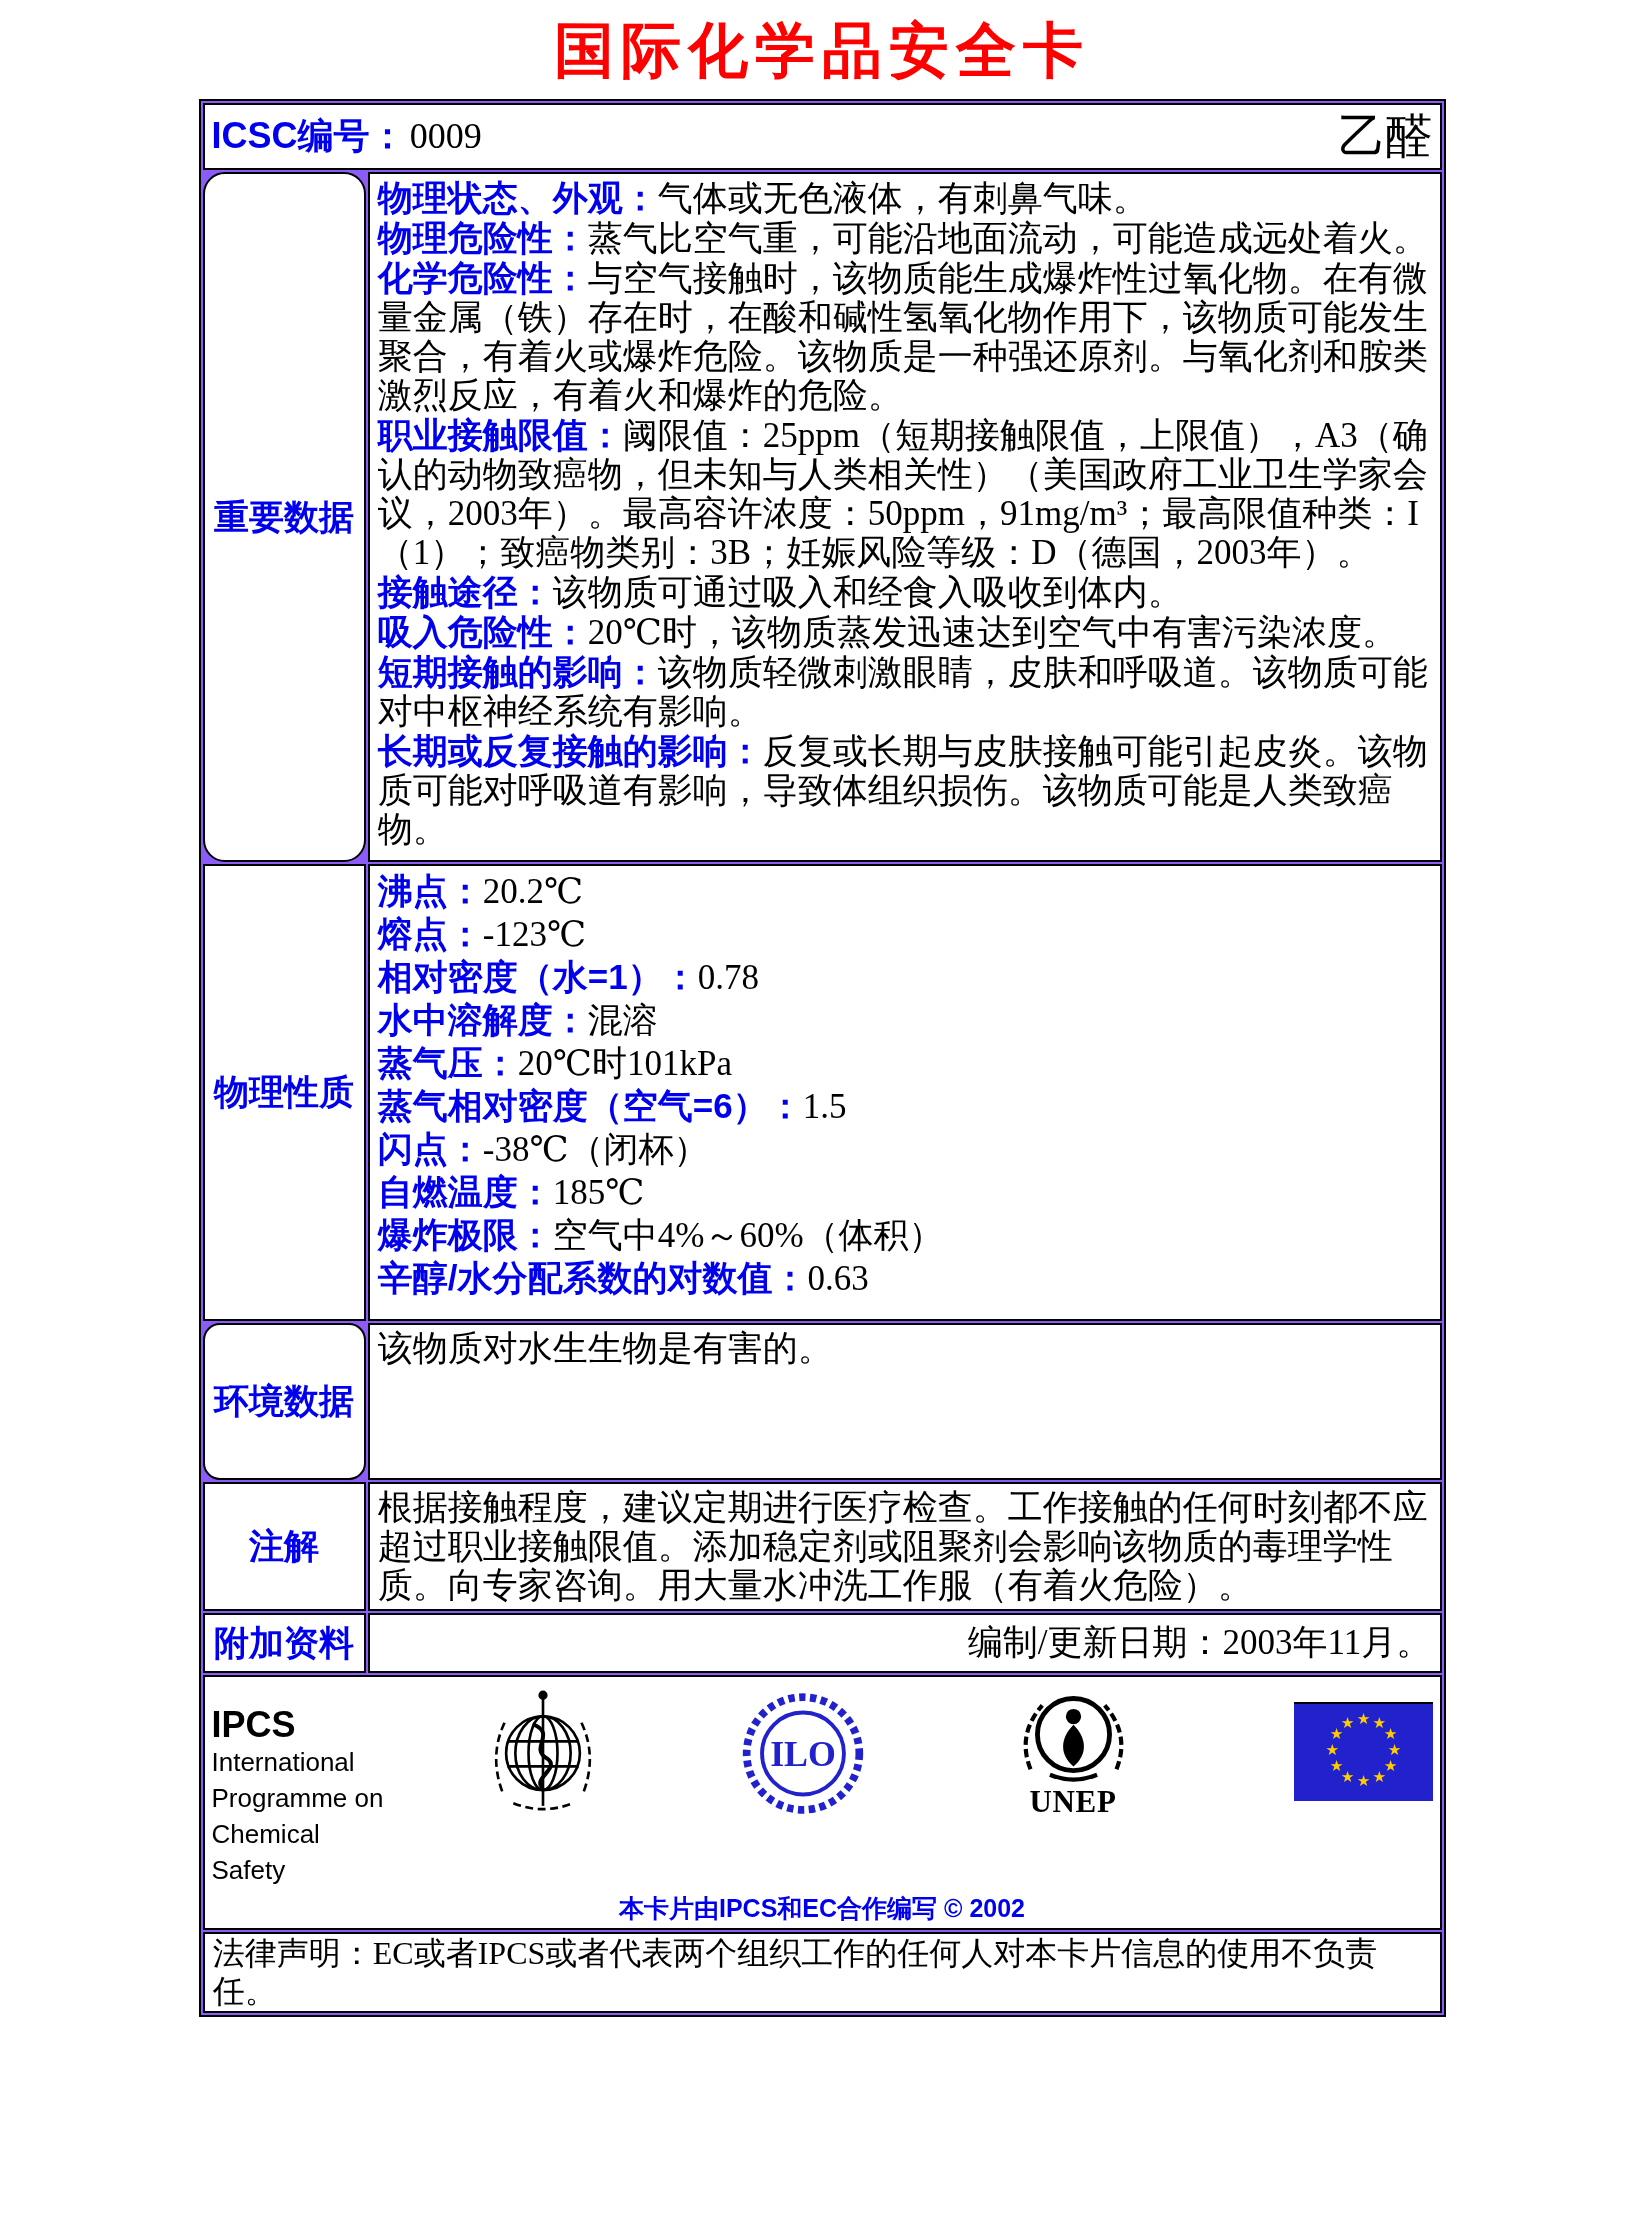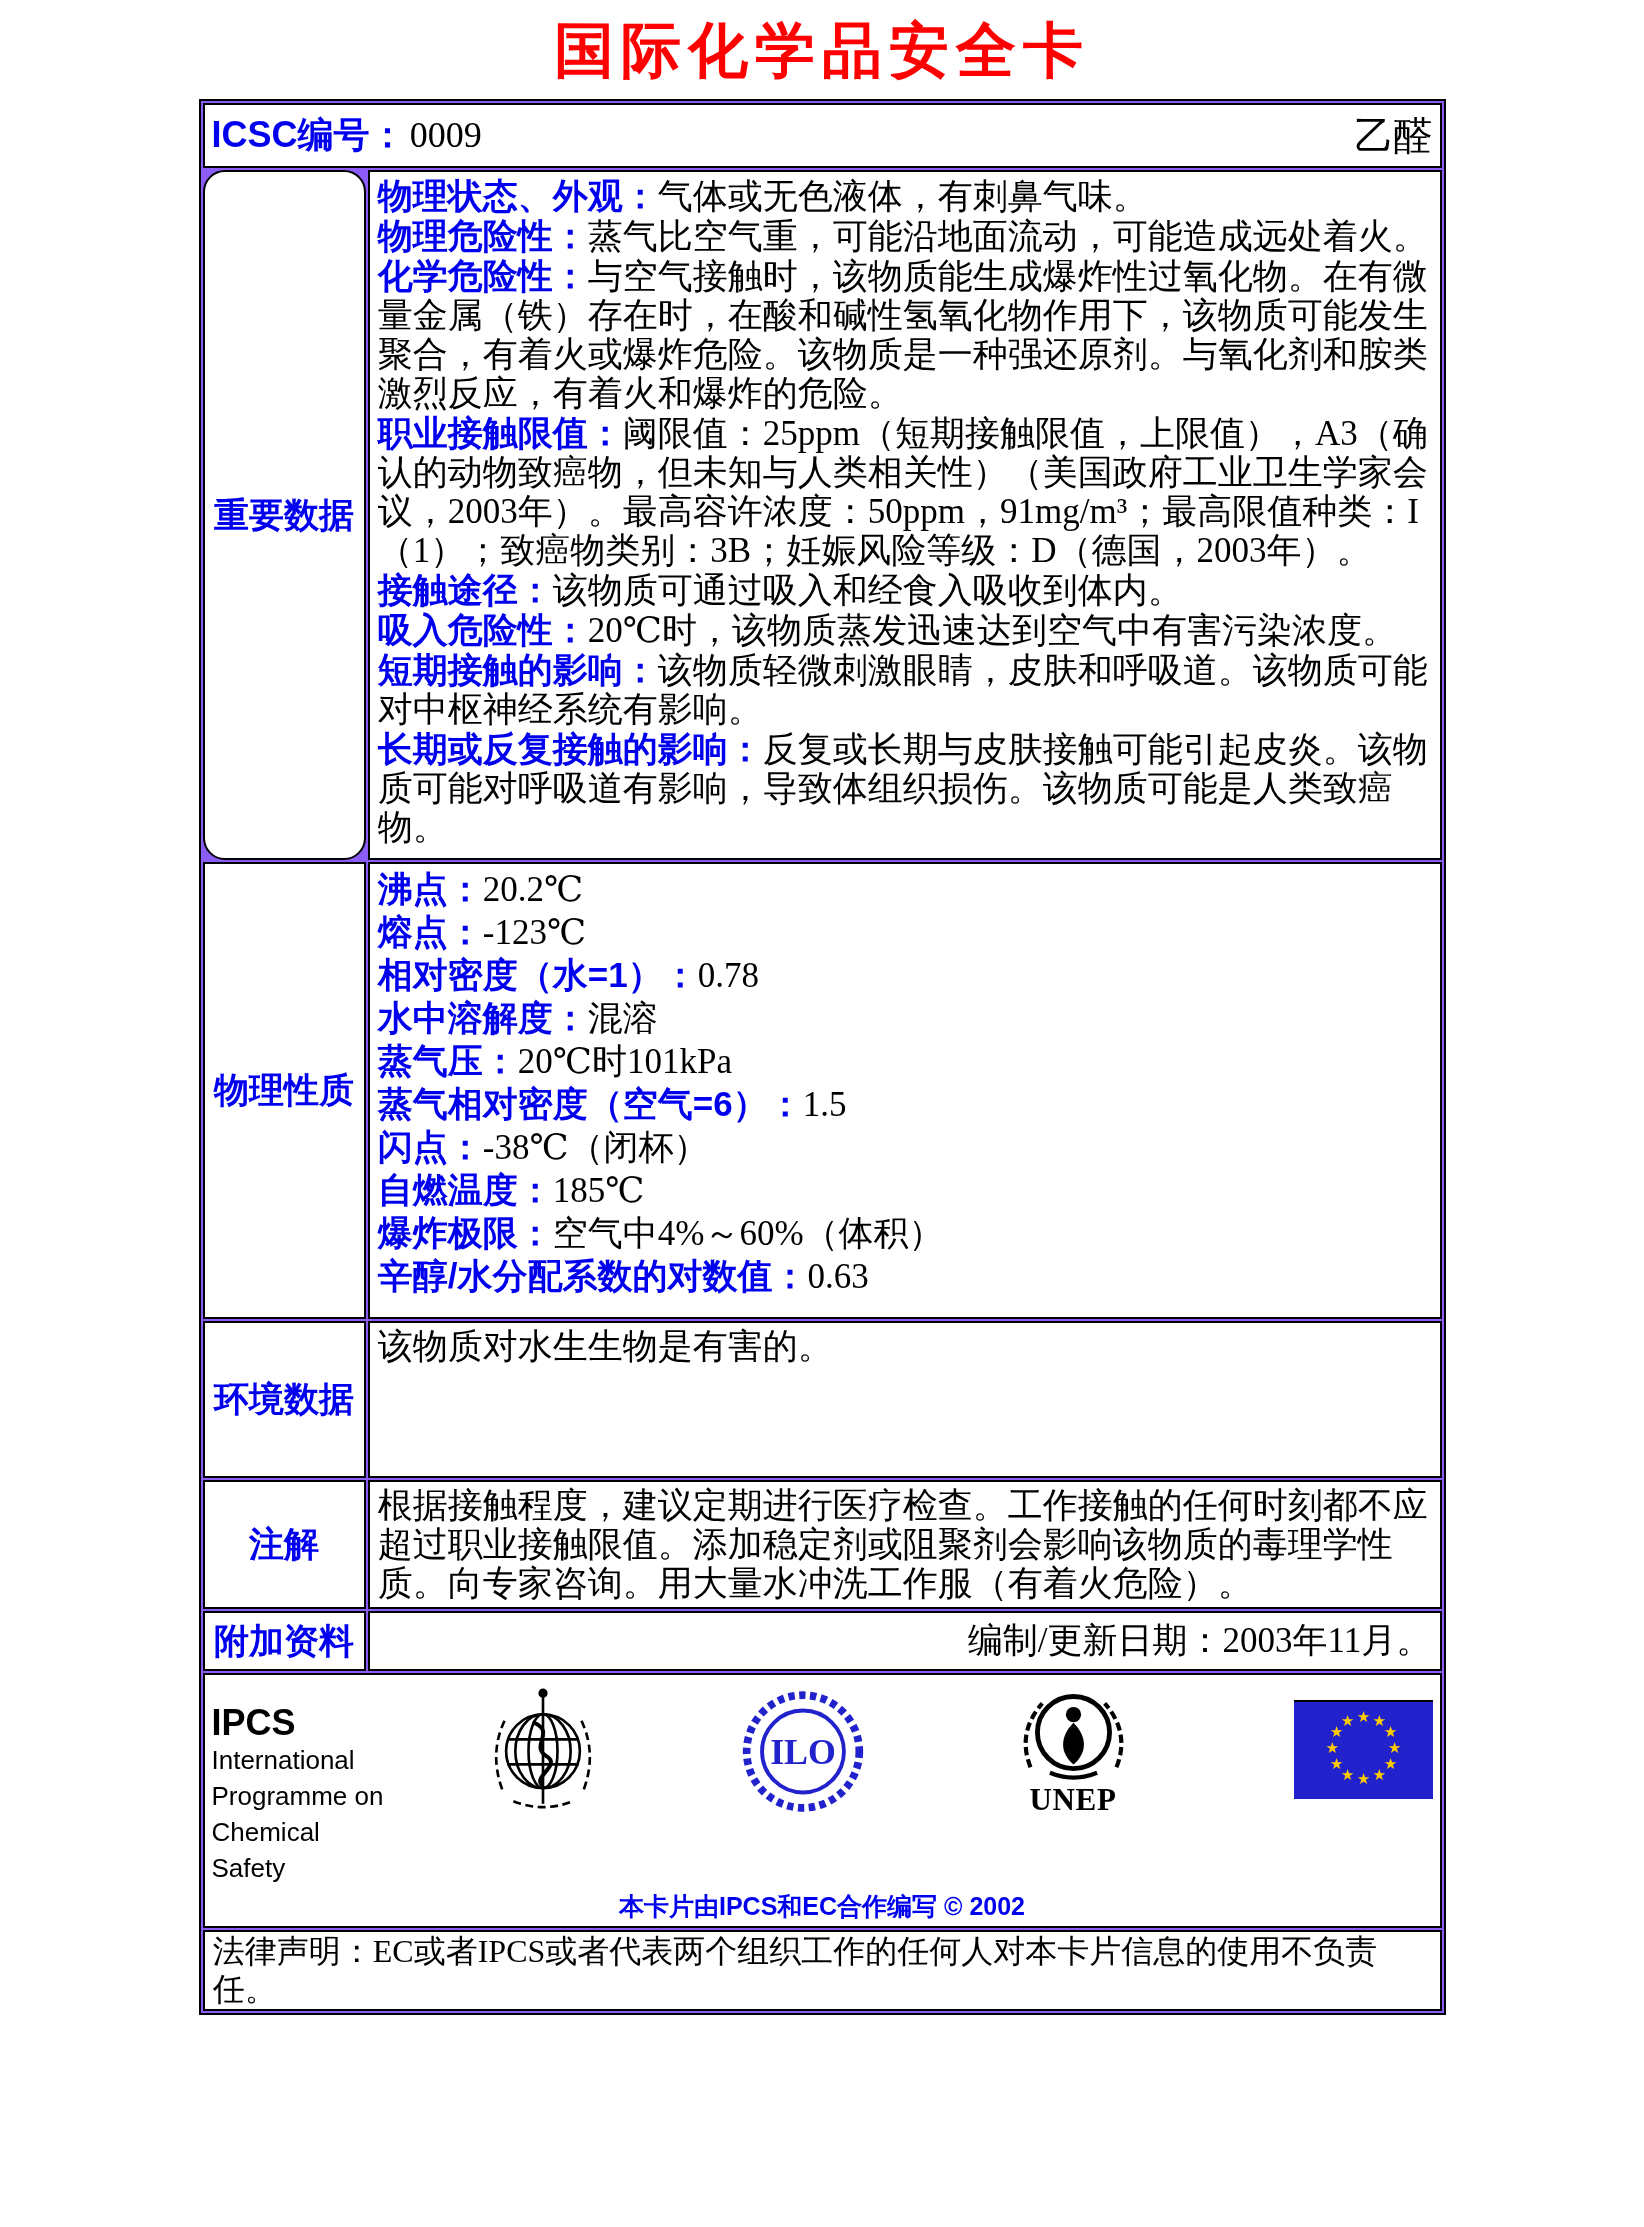--- a/index.html
+++ b/index.html
@@ -11,21 +11,21 @@
   table.card{margin:0 auto;width:1247px;border-collapse:separate;border-spacing:2.8px;
              border:2.8px solid #000;table-layout:fixed;background:#8b5cf6;}
   td.cell{border:2.1px solid #000;background:#fff;}
   col.c-label{width:163px;}
   
   td.header-cell{height:61px;vertical-align:middle;padding:0 7px;}
   .header-flex{display:flex;justify-content:space-between;align-items:center;}
   .icsc-label{font-family:"Liberation Sans","DejaVu Sans",sans-serif;font-weight:bold;
               color:#0000EE;font-size:36px;}
   .icsc-value{font-size:36px;color:#000;padding-left:4.2px;}
-  .chem-name{font-size:39px;color:#000;}
+  .chem-name{font-size:47px;color:#000;}
   
   td.label-cell{vertical-align:middle;text-align:center;
                 font-family:"Liberation Sans","DejaVu Sans",sans-serif;
                 font-weight:bold;color:#0000EE;font-size:35px;line-height:1.2;padding:2.8px;}
   
   td.content-cell{vertical-align:top;padding:4.2px 8.3px;}
   .para{font-size:35px;line-height:39px;margin:0;color:#000;}
   .phys .para{line-height:42px;}
   .lbl{font-family:"Liberation Sans","DejaVu Sans",sans-serif;font-weight:bold;color:#0000EE;}
   .val{color:#000;}
@@ -107,21 +107,21 @@
               <div class="para"><span class="lbl">蒸气相对密度（空气=6）：</span><span class="val">1.5</span></div>
               <div class="para"><span class="lbl">闪点：</span><span class="val">-38℃（闭杯）</span></div>
               <div class="para"><span class="lbl">自燃温度：</span><span class="val">185℃</span></div>
               <div class="para"><span class="lbl">爆炸极限：</span><span class="val">空气中4%～60%（体积）</span></div>
               <div class="para"><span class="lbl">辛醇/水分配系数的对数值：</span><span class="val">0.63</span></div>
             </div>
       </td>
     </tr>
 
     <tr>
-      <td class="cell label-cell" style="height:147px;">环境数据</td>
+      <td class="cell label-cell" style="height:147px;border-radius:17px;">环境数据</td>
       <td class="cell content-cell">
         <div>
               <div class="para"><span class="val">该物质对水生生物是有害的。</span></div>
             </div>
       </td>
     </tr>
 
     <tr>
       <td class="cell label-cell" style="height:119px;">注解</td>
       <td class="cell content-cell">

